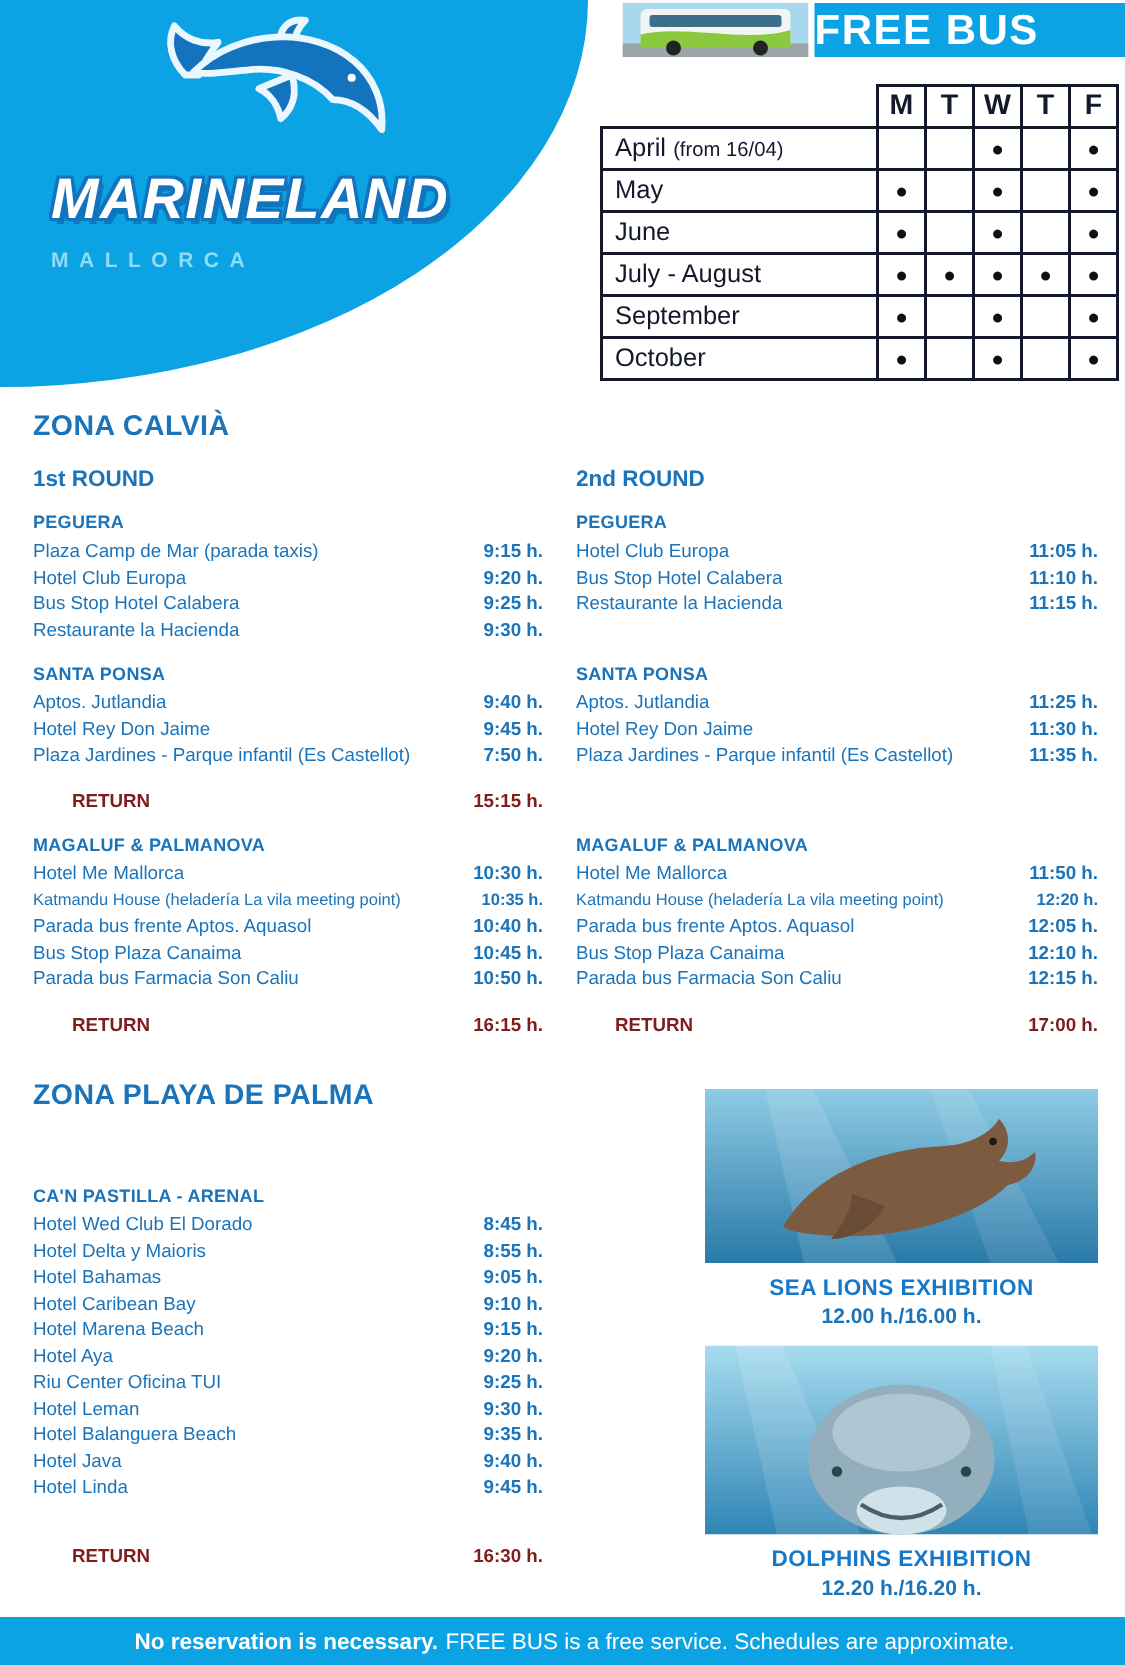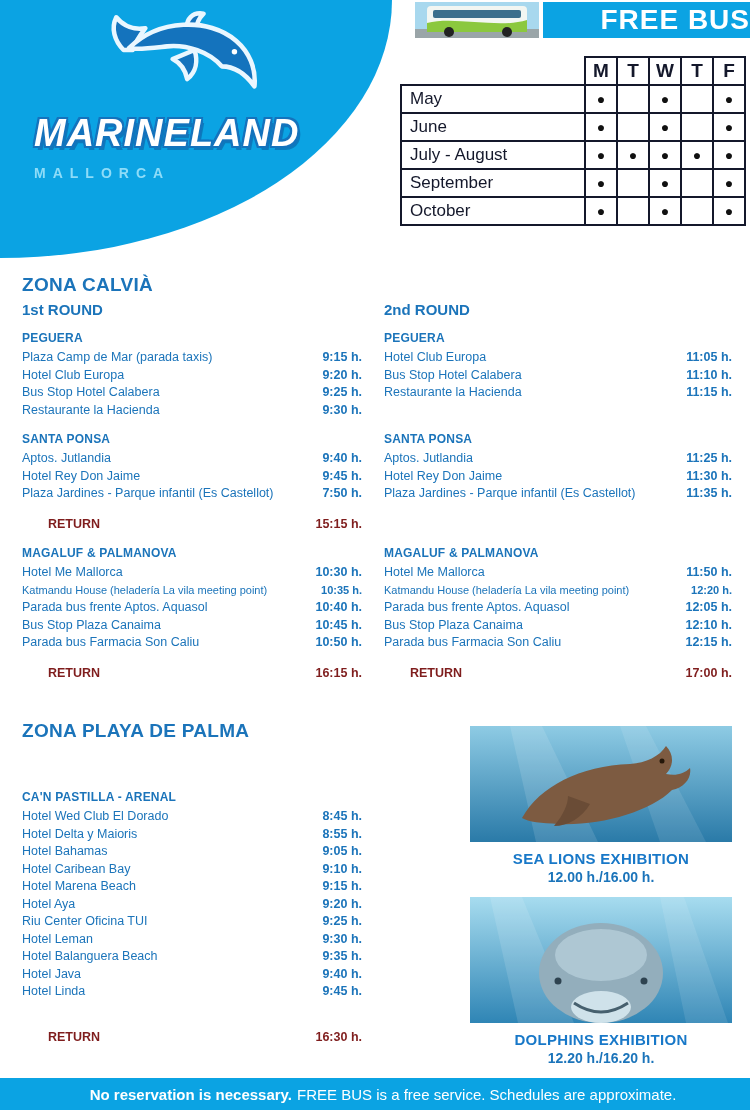--- a/index.html
+++ b/index.html
@@ -20,39 +20,39 @@
     font-size:38px; font-weight:800; font-style:italic; color:#ffffff; letter-spacing:1px;
     text-shadow:-2px -2px 0 #1473bd, 2px -2px 0 #1473bd, -2px 2px 0 #1473bd, 2px 2px 0 #1473bd,
                 0 -2px 0 #1473bd, 0 2px 0 #1473bd, -2px 0 0 #1473bd, 2px 0 0 #1473bd,
                 3px 4px 0 rgba(12,74,140,0.45);
   }
   .logo-sub { margin-top:10px; font-size:14px; font-weight:600; letter-spacing:7px; color:#8edcf8; }
 
   .bus-thumb { position:absolute; left:415px; top:2px; width:124px; height:36px; }
   .freebus {
     position:absolute; left:543px; top:2px; width:207px; height:36px; background:#0ba3e3;
-    display:flex; align-items:center; justify-content:flex-end;
+    display:flex; align-items:center; justify-content:flex-start;
     color:#ffffff; font-size:28px; font-weight:800; letter-spacing:1px;
   }
 
   
   .cal { position:absolute; left:400px; top:56px; border-collapse:collapse; }
   .cal td, .cal th { border:2px solid #14182b; padding:0; }
   .cal .nob { border:none; }
   .cal th.day { width:32px; height:28px; font-size:19px; font-weight:600; color:#14182b; text-align:center; }
   .cal td.month { width:184px; height:28px; padding:1px 8px; font-size:17px; color:#14182b; white-space:nowrap; }
   .cal td.month .note { font-size:13.5px; }
   .cal td.dot { width:32px; text-align:center; font-size:14px; color:#111111; }
 
   
   .zone-title { position:absolute; left:22px; font-size:19px; font-weight:800; color:#1b74ba; letter-spacing:.3px; }
   .t-calvia { top:274px; }
   .t-playa  { top:720px; }
 
-  .rounds { position:absolute; left:22px; top:301px; width:710px; display:flex; }
+  .rounds { position:absolute; left:22px; top:311px; width:710px; display:flex; }
   .col-1 { width:340px; margin-right:22px; }
   .col-2 { width:348px; }
   .round-title { font-size:15px; font-weight:700; color:#1b74ba; margin-bottom:6px; }
   .group-title { font-size:12px; font-weight:700; color:#1b74ba; margin:13px 0 4px 0; letter-spacing:.2px; }
   .stop { display:flex; justify-content:space-between; font-size:12.5px; line-height:17.5px; color:#1b74ba; }
   .stop .sname { white-space:nowrap; }
   .stop.small { font-size:11px; }
   .stime { font-weight:700; flex:none; margin-left:8px; }
   .return { display:flex; justify-content:space-between; margin-top:13px; font-size:12.5px; line-height:17.5px; font-weight:700; color:#7f1d1d;padding-left:26px; }
   .sp-stop { height:17.5px; }
@@ -111,20 +111,28 @@
 
 <table class="cal">
   <tbody>
       <tr>
     <td class="nob"></td>
     <th class="day">M</th>
     <th class="day">T</th>
     <th class="day">W</th>
     <th class="day">T</th>
     <th class="day">F</th>
+  </tr>
+  <tr>
+    <td class="month"><span>April</span> <span class="note">(from 16/04)</span></td>
+    <td class="dot"></td>
+    <td class="dot"></td>
+    <td class="dot">●</td>
+    <td class="dot"></td>
+    <td class="dot">●</td>
   </tr>
   <tr>
     <td class="month"><span>May</span></td>
     <td class="dot">●</td>
     <td class="dot"></td>
     <td class="dot">●</td>
     <td class="dot"></td>
     <td class="dot">●</td>
   </tr>
   <tr>

